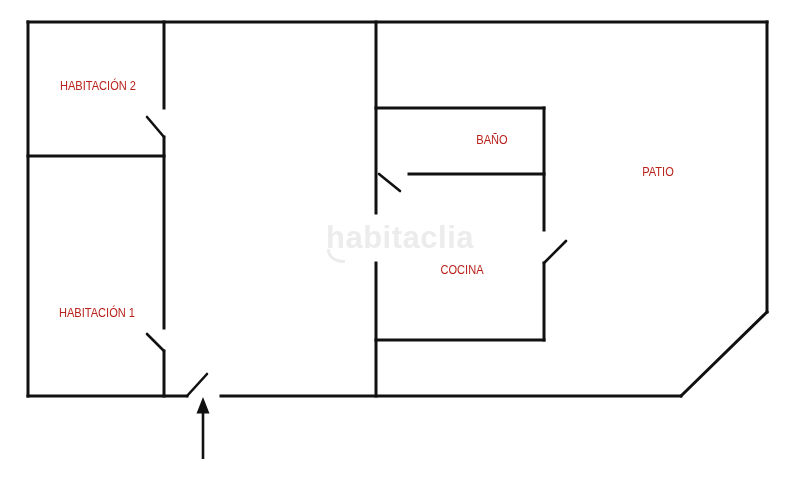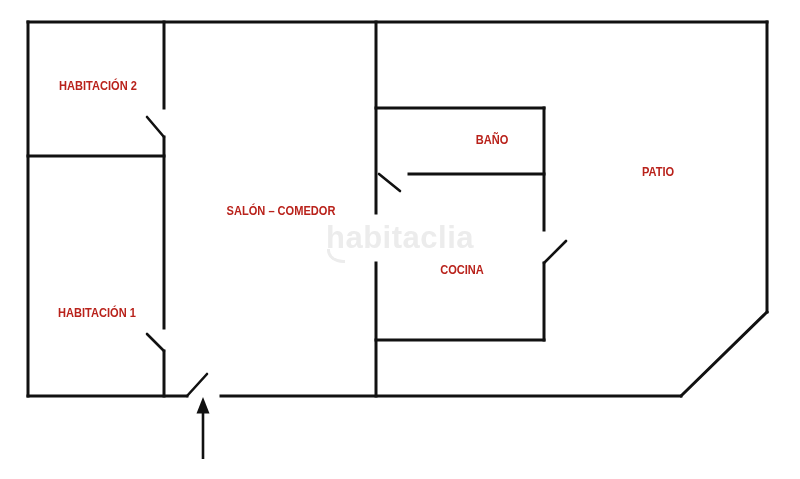--- a/index.html
+++ b/index.html
@@ -38,21 +38,21 @@
     fill: none;
   }
   .arrow-head {
     fill: #111111;
     stroke: none;
   }
   .room-label {
     position: absolute;
     transform: translate(-50%, -50%);
     color: #b9221b;
-    font-weight: 700;
+    font-weight: 400;
     font-size: 13.5px;
     white-space: nowrap;
     text-align: right;
     z-index: 2;
   }
   .room-label .squeeze {
     display: inline-block;
     transform: scaleX(0.82);
     transform-origin: center center;
   }
@@ -124,23 +124,20 @@
     <span>habitaclia</span>
     <span class="curl"></span>
   </div>
 
   <div class="room-label" style="left:98px; top:85px;">
     <span class="squeeze">HABITACIÓN 2</span>
   </div>
   <div class="room-label" style="left:97px; top:288px;margin-top:24px;">
     <span class="squeeze">HABITACIÓN 1</span>
   </div>
-  <div class="room-label" style="left:281px; top:210px;">
-    <span class="squeeze">SALÓN – COMEDOR</span>
-  </div>
   <div class="room-label" style="left:459px; top:139px;margin-left:33px;">
     <span class="squeeze">BAÑO</span>
   </div>
   <div class="room-label" style="left:462px; top:269px;">
     <span class="squeeze">COCINA</span>
   </div>
   <div class="room-label" style="left:658px; top:171px;">
     <span class="squeeze">PATIO</span>
   </div>
 

